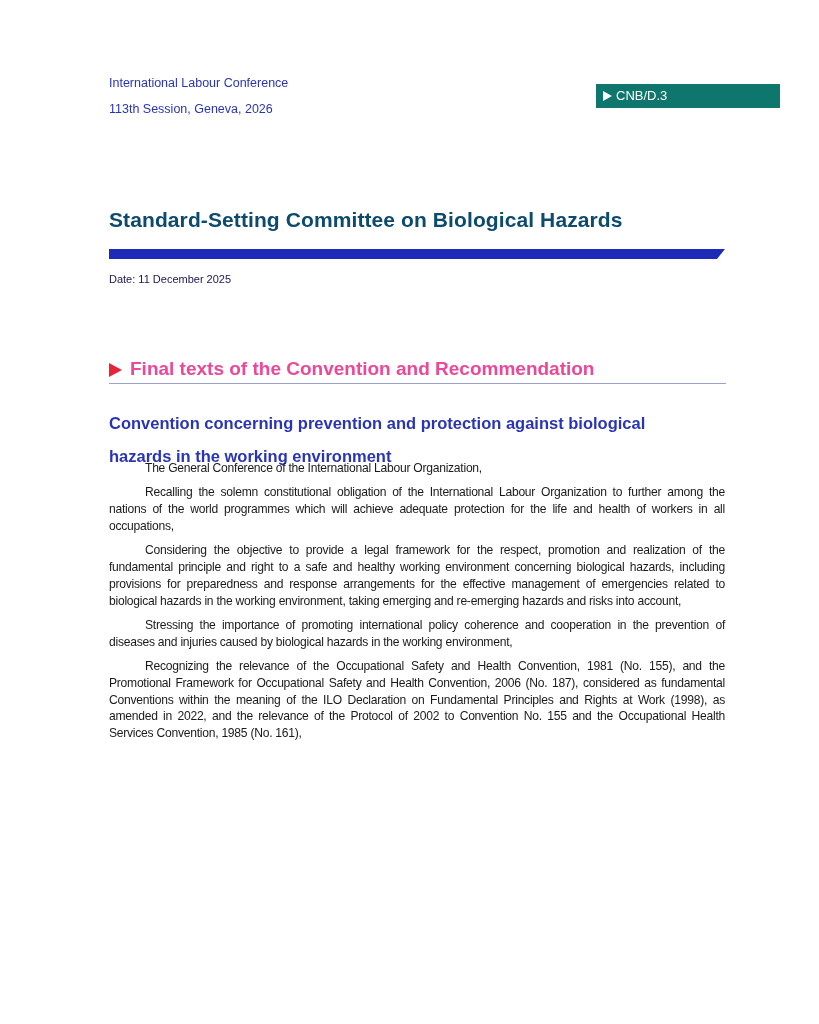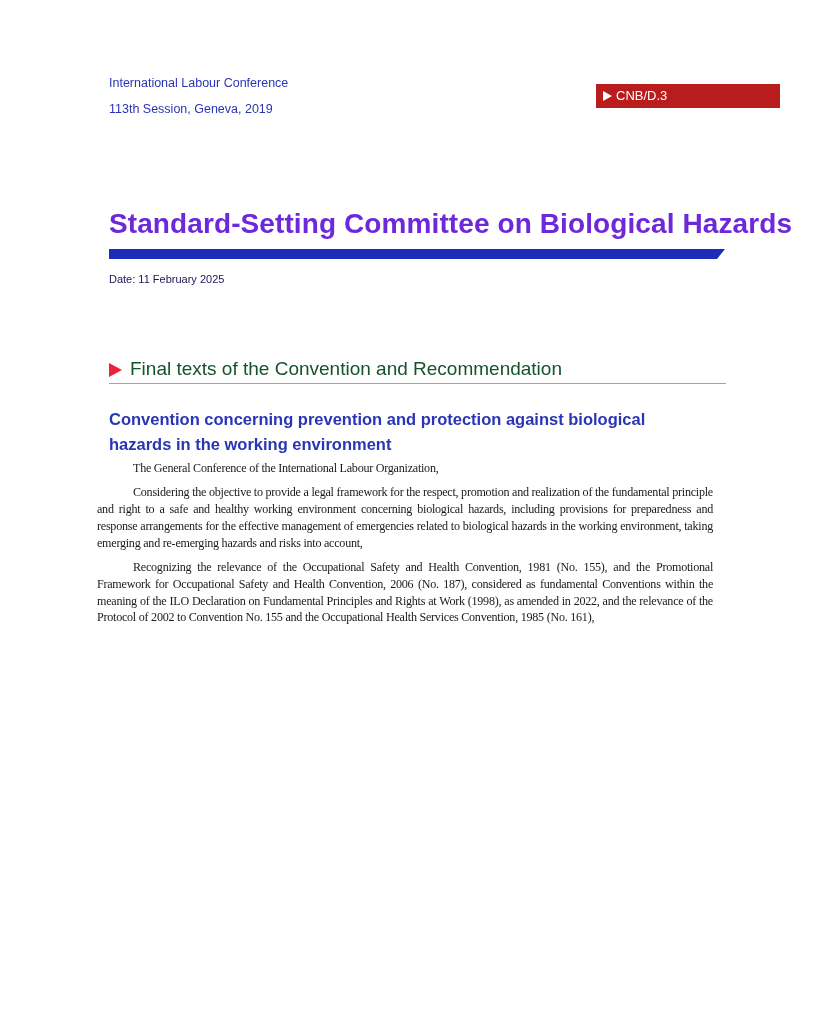--- a/index.html
+++ b/index.html
@@ -5,73 +5,75 @@
   html, body { margin: 0; padding: 0; background: #ffffff; }
   body { width: 819px; height: 1024px; position: relative; overflow: hidden;
          font-family: "Liberation Sans", "DejaVu Sans", sans-serif; }
   .page { position: absolute; left: 0; top: 0; width: 819px; height: 1024px; }
 
   .conf-line { position: absolute; left: 109px; font-size: 12.5px; color: #2a35b5; }
   #conf1 { top: 76px; }
   #conf2 { top: 102px; }
 
   .badge { position: absolute; left: 596px; top: 84px; width: 184px; height: 24px;
-           background: #b91c1c; color: #ffffff; font-size: 13px; line-height: 24px;
+           background: #0f766e; color: #ffffff; font-size: 13px; line-height: 24px;
            box-sizing: border-box; padding-left: 7px; }
   .badge .tri { display: inline-block; width: 0; height: 0;
                 border-top: 5px solid transparent; border-bottom: 5px solid transparent;
                 border-left: 9px solid #ffffff; margin-right: 4px; vertical-align: -1px; }
 
-  .committee-title { position: absolute; left: 109px; top: 208px; font-size: 28px;
-                     font-weight: bold; color: #6d28d9; letter-spacing: 0.1px; }
+  .committee-title { position: absolute; left: 109px; top: 208px; font-size: 21px;
+                     font-weight: bold; color: #0c4a6e; letter-spacing: 0.1px; }
   .title-bar { position: absolute; left: 109px; top: 249px; width: 616px; height: 10px; }
   .date { position: absolute; left: 109px; top: 273px; font-size: 11px; color: #1b1555; }
 
   .section-heading { position: absolute; left: 109px; top: 358px; width: 617px; height: 25px;
                      border-bottom: 1.5px solid #9aa0cf; }
   .section-heading .red-tri { position: absolute; left: 0; top: 5px; width: 0; height: 0;
                               border-top: 7px solid transparent; border-bottom: 7px solid transparent;
                               border-left: 13px solid #e8243a; }
   .section-heading .text { position: absolute; left: 21px; top: 0; font-size: 19px;
-                           font-weight: normal; color: #14532d; white-space: nowrap; text-align: center; }
+                           font-weight: bold; color: #ec4899; white-space: nowrap; text-align: center; }
 
   .convention-title { position: absolute; left: 109px; top: 407px; width: 600px;
-                      font-size: 16.5px; font-weight: bold; color: #2a35b5; line-height: 25px; }
+                      font-size: 16.5px; font-weight: bold; color: #2a35b5; line-height: 33px; }
 
-  .body-text { position: absolute; left: 97px; top: 460px; width: 616px;
-               font-family: Liberation Serif, serif; }
+  .body-text { position: absolute; left: 109px; top: 460px; width: 616px;
+               font-family: Liberation Sans, sans-serif; }
   .body-text p { margin: 0 0 7.5px 0; font-size: 12.1px; line-height: 16.8px; color: #1a1a1a;
                  text-align: justify; text-indent: 36px; letter-spacing: -0.25px; }
 </style>
 </head>
 <body>
 
 <div class="page">
 
   <div id="conf1" class="conf-line">International Labour Conference</div>
-  <div id="conf2" class="conf-line">113th Session, Geneva, 2019</div>
+  <div id="conf2" class="conf-line">113th Session, Geneva, 2026</div>
 
   <div class="badge">
     <span class="tri"></span><span>CNB/D.3</span>
   </div>
 
   <div class="committee-title">Standard-Setting Committee on Biological Hazards</div>
 
   <svg class="title-bar" viewBox="0 0 616 10" preserveAspectRatio="none">
     <polygon points="0,0 616,0 608,10 0,10" fill="#1e2bb8"></polygon>
   </svg>
 
-  <div class="date">Date: 11 February 2025</div>
+  <div class="date">Date: 11 December 2025</div>
 
   <div class="section-heading">
     <span class="red-tri"></span>
     <span class="text">Final texts of the Convention and Recommendation</span>
   </div>
 
   <div class="convention-title">Convention concerning prevention and protection against biological hazards in the working environment</div>
 
   <div class="body-text">
     <p>The General Conference of the International Labour Organization,</p>
+    <p>Recalling the solemn constitutional obligation of the International Labour Organization to further among the nations of the world programmes which will achieve adequate protection for the life and health of workers in all occupations,</p>
     <p>Considering the objective to provide a legal framework for the respect, promotion and realization of the fundamental principle and right to a safe and healthy working environment concerning biological hazards, including provisions for preparedness and response arrangements for the effective management of emergencies related to biological hazards in the working environment, taking emerging and re-emerging hazards and risks into account,</p>
+    <p>Stressing the importance of promoting international policy coherence and cooperation in the prevention of diseases and injuries caused by biological hazards in the working environment,</p>
     <p>Recognizing the relevance of the Occupational Safety and Health Convention, 1981 (No. 155), and the Promotional Framework for Occupational Safety and Health Convention, 2006 (No. 187), considered as fundamental Conventions within the meaning of the ILO Declaration on Fundamental Principles and Rights at Work (1998), as amended in 2022, and the relevance of the Protocol of 2002 to Convention No. 155 and the Occupational Health Services Convention, 1985 (No. 161),</p>
   </div>
 
 </div>
 
 </body></html>

